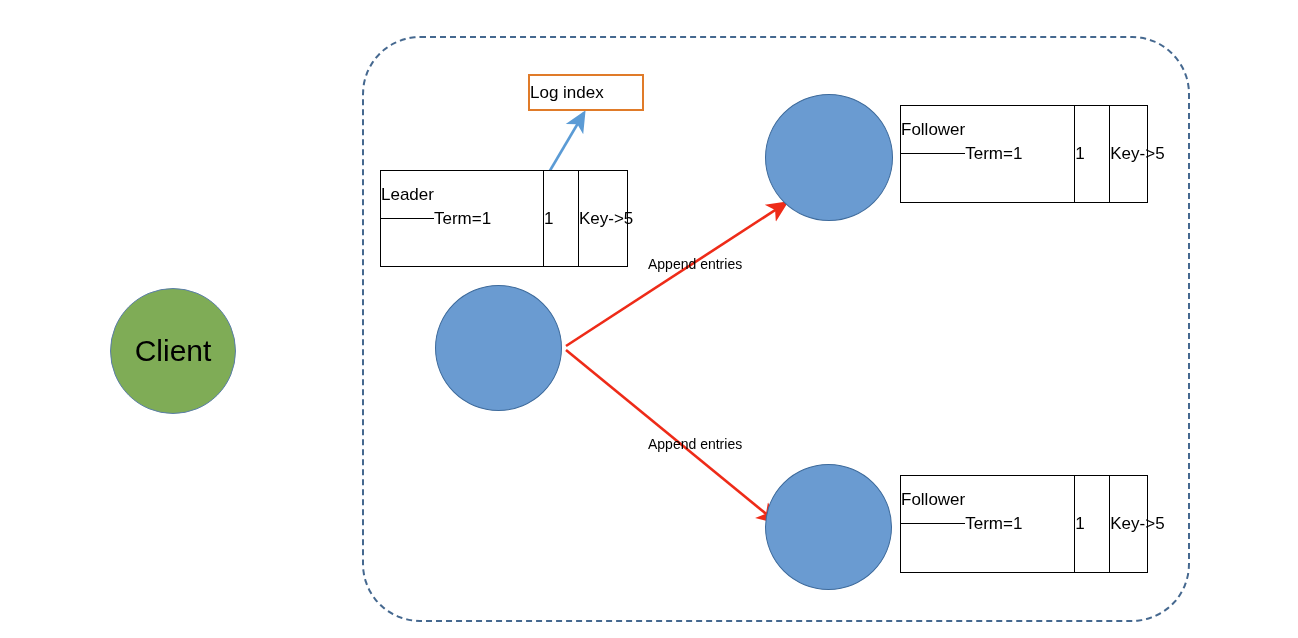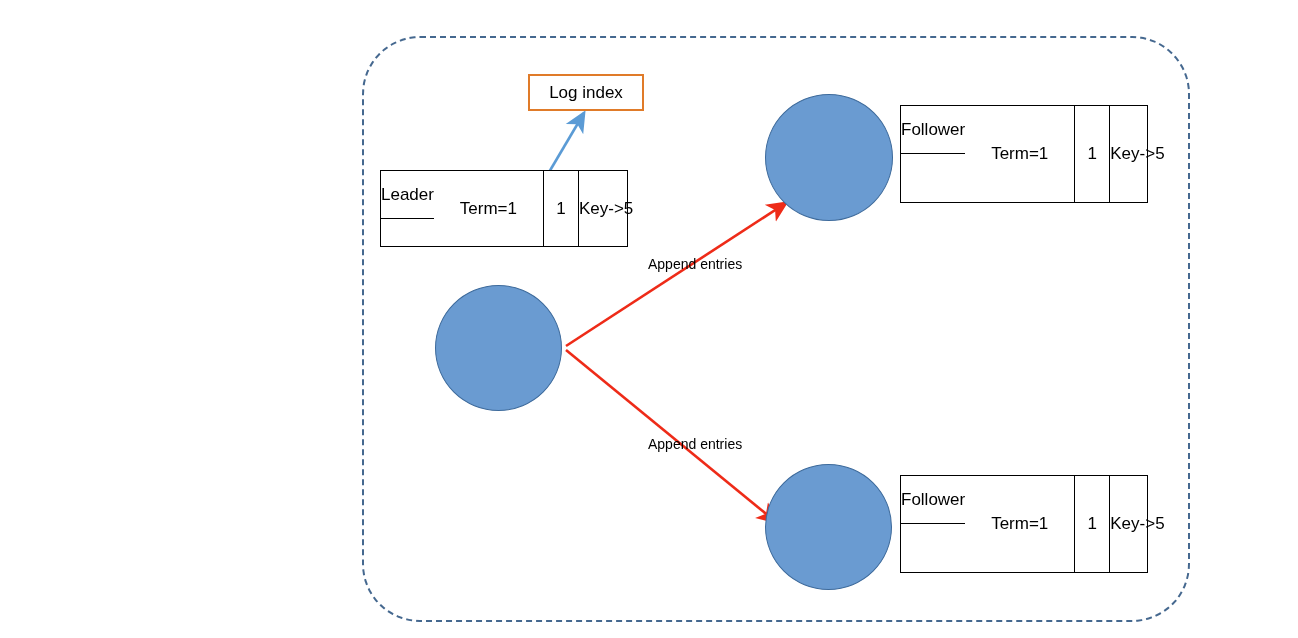--- a/index.html
+++ b/index.html
@@ -76,47 +76,45 @@
   }
   .log-title-row .cell-text { font-size: 17px; }
   .log-entry-row {
     flex: 1 1 auto;
     display: flex;
     align-items: stretch;
   }
   .log-cell {
     display: flex;
     align-items: center;
-    justify-content: center;
     box-sizing: border-box;
     border-right: 1.6px solid #000000;
   }
   .log-cell:last-child { border-right: none; }
   .log-cell .cell-text { font-size: 17px; white-space: nowrap; }
   .cell-term { flex: 0 0 110px; }
   .cell-index { flex: 0 0 35px; }
   .cell-kv { flex: 1 1 auto; }
 
-  #leader-log { left: 380px; top: 170px; width: 248px; height: 77px; }
+  #leader-log { left: 380px; top: 170px; width: 248px; height: 97px; }
   #follower1-log { left: 900px; top: 105px; width: 248px; height: 98px; }
   #follower2-log { left: 900px; top: 475px; width: 248px; height: 98px; }
 
   
   .callout-box {
     position: absolute;
     left: 528px;
     top: 74px;
     width: 116px;
     height: 37px;
     box-sizing: border-box;
     border: 2.4px solid #E07B29;
     background: #ffffff;
     display: flex;
     align-items: center;
-    justify-content: center;
   }
   .callout-box .cell-text { font-size: 17px; }
 
   
   .edge-label {
     position: absolute;
     font-size: 14px;
     color: #000000;
     white-space: nowrap;
   }
@@ -150,20 +148,23 @@
       </marker>
     </defs>
 
     <line x1="566" y1="346" x2="786" y2="203" stroke="#EE2B18" stroke-width="2.6" marker-end="url(#red-head)"></line>
 
     <line x1="566" y1="350" x2="776" y2="522" stroke="#EE2B18" stroke-width="2.6" marker-end="url(#red-head)"></line>
 
     <line x1="506" y1="245" x2="584" y2="113" stroke="#5B9BD5" stroke-width="2.6" marker-end="url(#blue-head)"></line>
   </svg>
 
+  <div id="client-node" class="node-circle client">
+    <span class="client-label">Client</span>
+  </div>
 
   <div id="leader-node" class="node-circle"></div>
 
   <div id="follower1-node" class="node-circle"></div>
   <div id="follower2-node" class="node-circle"></div>
 
   <div id="leader-log" class="log-table">
     <div class="log-title-row">
       <span class="cell-text">Leader</span>
     </div>

